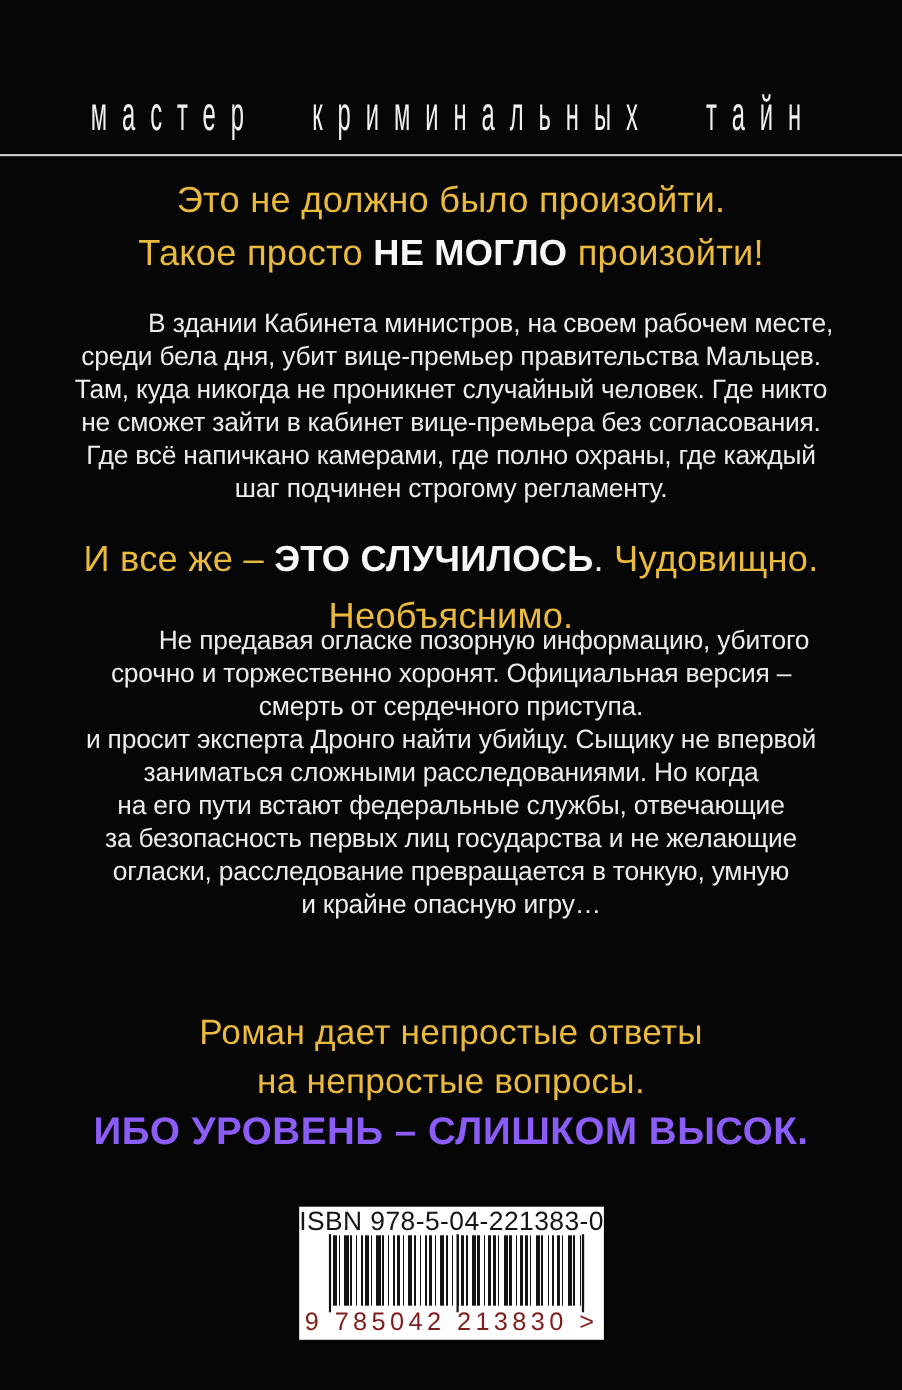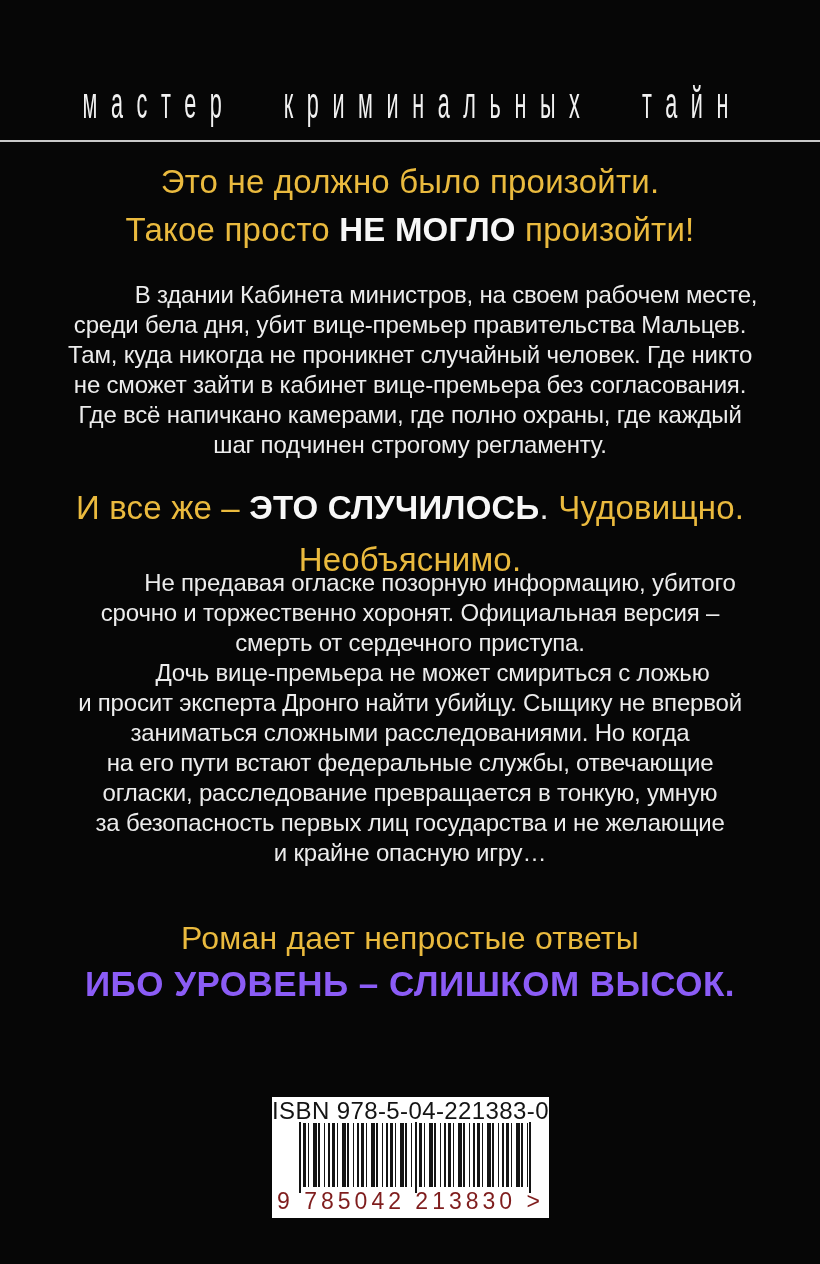--- a/index.html
+++ b/index.html
@@ -118,31 +118,31 @@
 
   <div class="headline h2block" style="top:482px">
     <div><span class="yel">И все же – </span><span class="wb">ЭТО СЛУЧИЛОСЬ</span><span class="wdot">.</span><span class="yel"> Чудовищно.</span></div>
     <div><span class="yel">Необъяснимо.</span></div>
   </div>
 
   <div class="para" style="top:568px">
     <div class="ind60">Не предавая огласке позорную информацию, убитого</div>
     <div>срочно и торжественно хоронят. Официальная версия –</div>
     <div>смерть от сердечного приступа.</div>
-    <div class="ind45">Дочь вице-премьера не может смириться с ложью</div>
     <div>и просит эксперта Дронго найти убийцу. Сыщику не впервой</div>
     <div>заниматься сложными расследованиями. Но когда</div>
     <div>на его пути встают федеральные службы, отвечающие</div>
+    <div>за безопасность первых лиц государства и не желающие</div>
     <div>огласки, расследование превращается в тонкую, умную</div>
-    <div>за безопасность первых лиц государства и не желающие</div>
     <div>и крайне опасную игру…</div>
   </div>
 
   <div class="headline h3block" style="top:916px">
     <div><span class="yel">Роман дает непростые ответы</span></div>
+    <div><span class="yel">на непростые вопросы.</span></div>
     <div><span class="h3-final">ИБО УРОВЕНЬ – СЛИШКОМ ВЫСОК.</span></div>
   </div>
 
   <div class="barcode-box">
     <div class="isbn-line">ISBN 978-5-04-221383-0</div>
     <div class="bars"></div>
     <div class="guards">
       <span class="guard g1"></span>
       <span class="guard g2"></span>
       <span class="guard g3"></span>

